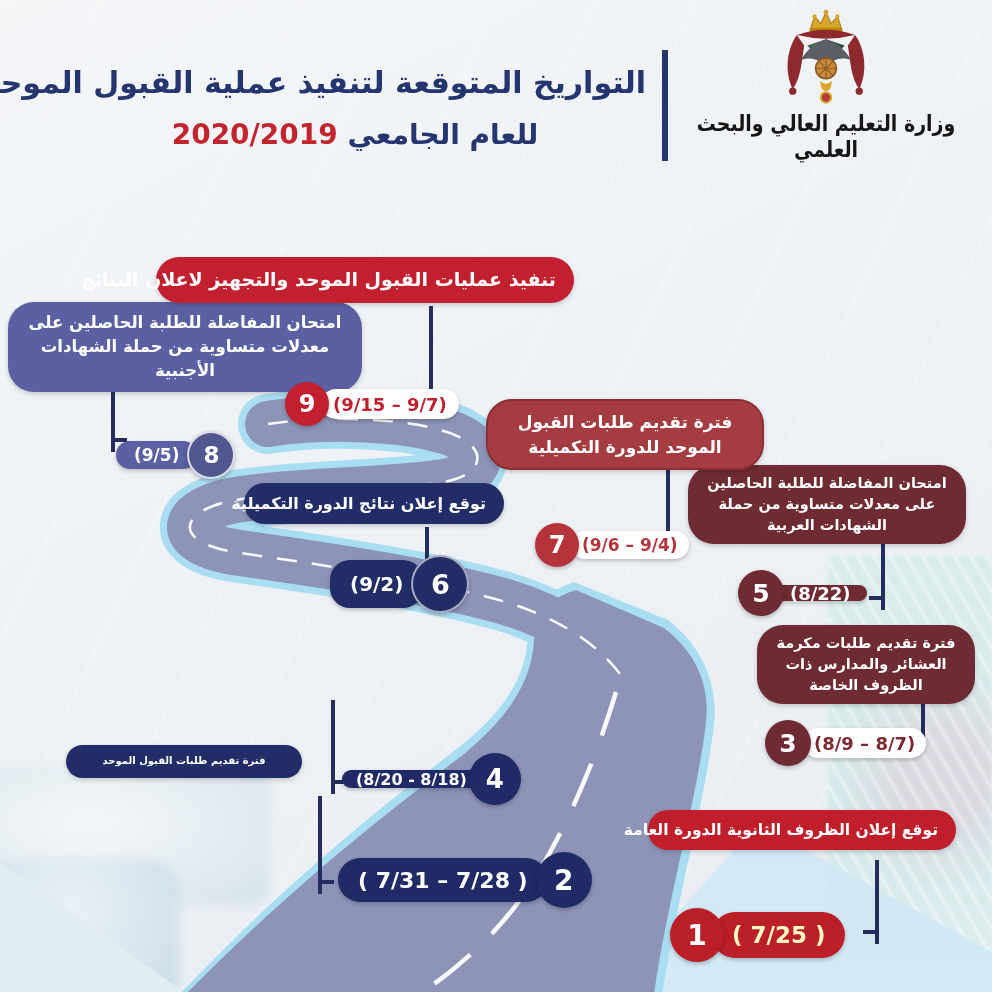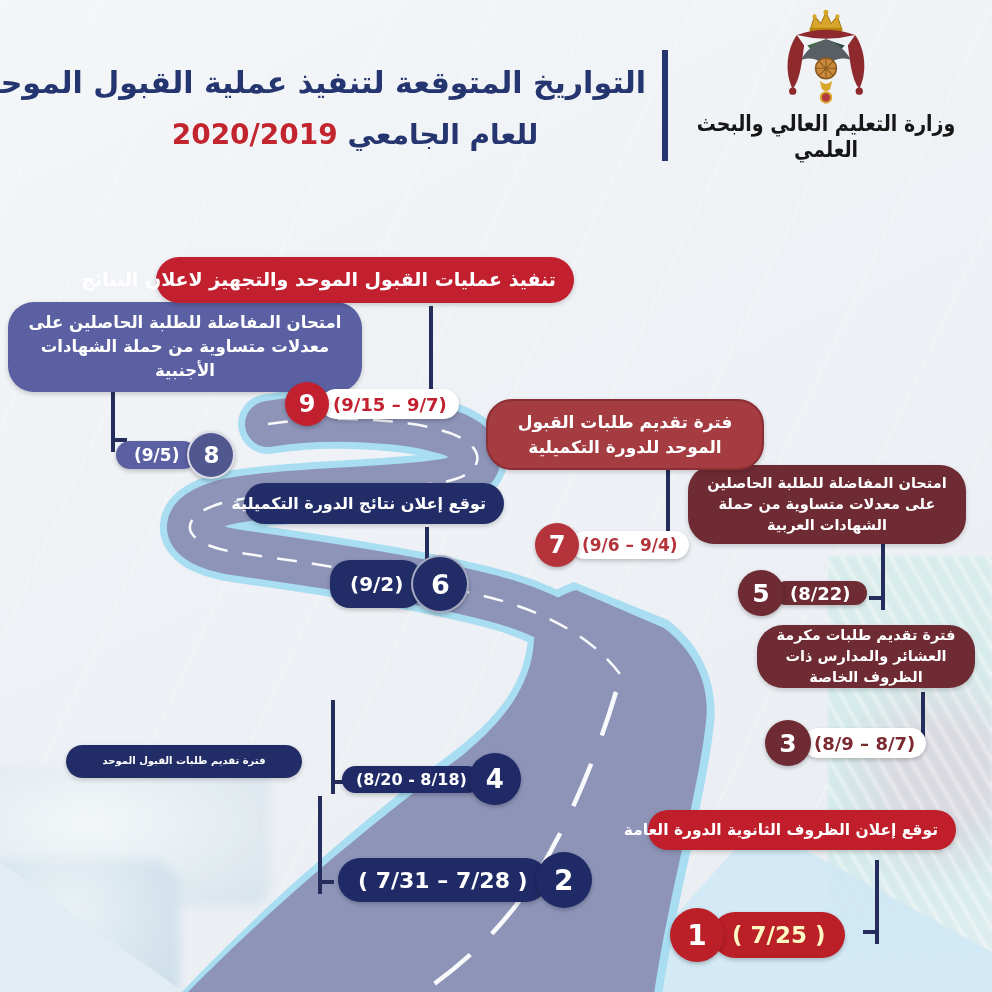--- a/index.html
+++ b/index.html
@@ -48,46 +48,46 @@
   .maroon{background:#6e2b33;}
   .navy{background:#222d68;}
   .slate{background:#5a60a2;}
 
   .l9{left:156px;top:257px;width:382px;font-size:19px;white-space:nowrap;}
   .l8{left:8px;top:302px;width:318px;font-size:16.5px;}
   .l7{left:486px;top:399px;width:238px;font-size:17px;}
   .l6{left:244px;top:483px;width:224px;font-size:16px;white-space:nowrap;}
   .l5{left:688px;top:465px;width:250px;font-size:14.5px;padding:8px 14px;}
   .l4{left:263px;top:645px;width:196px;font-size:18px;white-space:nowrap;}
-  .l3{left:757px;top:625px;width:190px;font-size:14.5px;padding:0 14px;}
+  .l3{left:757px;top:625px;width:190px;font-size:14.5px;padding:8px 14px;}
   .l2{left:66px;top:745px;width:200px;font-size:10px;white-space:nowrap;}
   .l1{left:648px;top:810px;width:272px;font-size:15.5px;white-space:nowrap;}
 
   
   .badge{position:absolute;z-index:3;display:flex;align-items:center;}
   .badge .circle{border-radius:50%;color:#fff;font-weight:bold;display:flex;align-items:center;justify-content:center;
     box-shadow:0 2px 4px rgba(0,0,0,.25);flex:0 0 auto;}
   .badge .pill{border-radius:20px;font-weight:bold;display:flex;align-items:center;justify-content:center;
     direction:ltr;box-shadow:0 2px 4px rgba(0,0,0,.22);white-space:nowrap;}
   .pill.white{background:#fff;}
   .b9{left:285px;top:382px;}  .b9 .circle{width:44px;height:44px;background:#c2202e;font-size:24px;z-index:1;}
   .b9 .pill{height:30px;padding:0 12px;margin-left:-8px;color:#c2202e;font-size:18px;}
   .b7{left:535px;top:523px;}  .b7 .circle{width:44px;height:44px;background:#b5343c;font-size:24px;z-index:1;}
   .b7 .pill{height:28px;padding:0 11px;margin-left:-8px;color:#b5343c;font-size:17px;}
   .b3{left:765px;top:720px;}  .b3 .circle{width:46px;height:46px;background:#6e2b33;font-size:25px;z-index:1;}
   .b3 .pill{height:30px;padding:0 11px;margin-left:-8px;color:#7c2a31;font-size:18px;}
   .b5{left:738px;top:570px;}  .b5 .circle{width:46px;height:46px;background:#6e2b33;font-size:25px;z-index:1;}
-  .b5 .pill{height:24px;padding:0 16px;margin-left:-10px;background:#6e2b33;color:#fff;font-size:18px;}
+  .b5 .pill{height:16px;padding:0 16px;margin-left:-10px;background:#6e2b33;color:#fff;font-size:18px;}
   .b1{left:670px;top:908px;}  .b1 .circle{width:54px;height:54px;background:#bb1f28;font-size:28px;z-index:1;}
   .b1 .pill{height:46px;padding:0 20px;margin-left:-12px;background:#bb1f28;color:#fef9c3;font-size:23px;border-radius:24px;}
   .b8{left:116px;top:431px;}  .b8 .pill{height:28px;padding:0 18px;background:#5a60a2;color:#fff;font-size:17px;}
   .b8 .circle{width:44px;height:44px;background:#51578f;font-size:23px;margin-left:-10px;border:2px solid rgba(255,255,255,.8);}
   .b6{left:330px;top:555px;}  .b6 .pill{height:48px;padding:0 20px;background:#222d68;color:#fff;font-size:20px;}
   .b6 .circle{width:54px;height:54px;background:#222d68;font-size:27px;margin-left:-12px;border:2px solid rgba(255,255,255,.6);}
-  .b4{left:342px;top:753px;}  .b4 .pill{height:27px;padding:0 14px;background:#1f2a66;color:#fff;font-size:16px;}
+  .b4{left:342px;top:753px;}  .b4 .pill{height:18px;padding:0 14px;background:#1f2a66;color:#fff;font-size:16px;}
   .b4 .circle{width:52px;height:52px;background:#1f2a66;font-size:26px;margin-left:-12px;}
   .b2{left:338px;top:852px;}  .b2 .pill{height:44px;padding:0 20px;background:#1f2a66;color:#fff;font-size:22px;border-radius:24px;}
   .b2 .circle{width:56px;height:56px;background:#1f2a66;font-size:28px;margin-left:-12px;}
 
   .c9{left:429px;top:306px;height:106px;}
   .c8{left:111px;top:366px;height:86px;}
   .c7{left:666px;top:461px;height:90px;}
   .c6{left:425px;top:527px;height:72px;}
   .c5{left:881px;top:520px;height:90px;}
   .c4{left:331px;top:700px;height:94px;}

